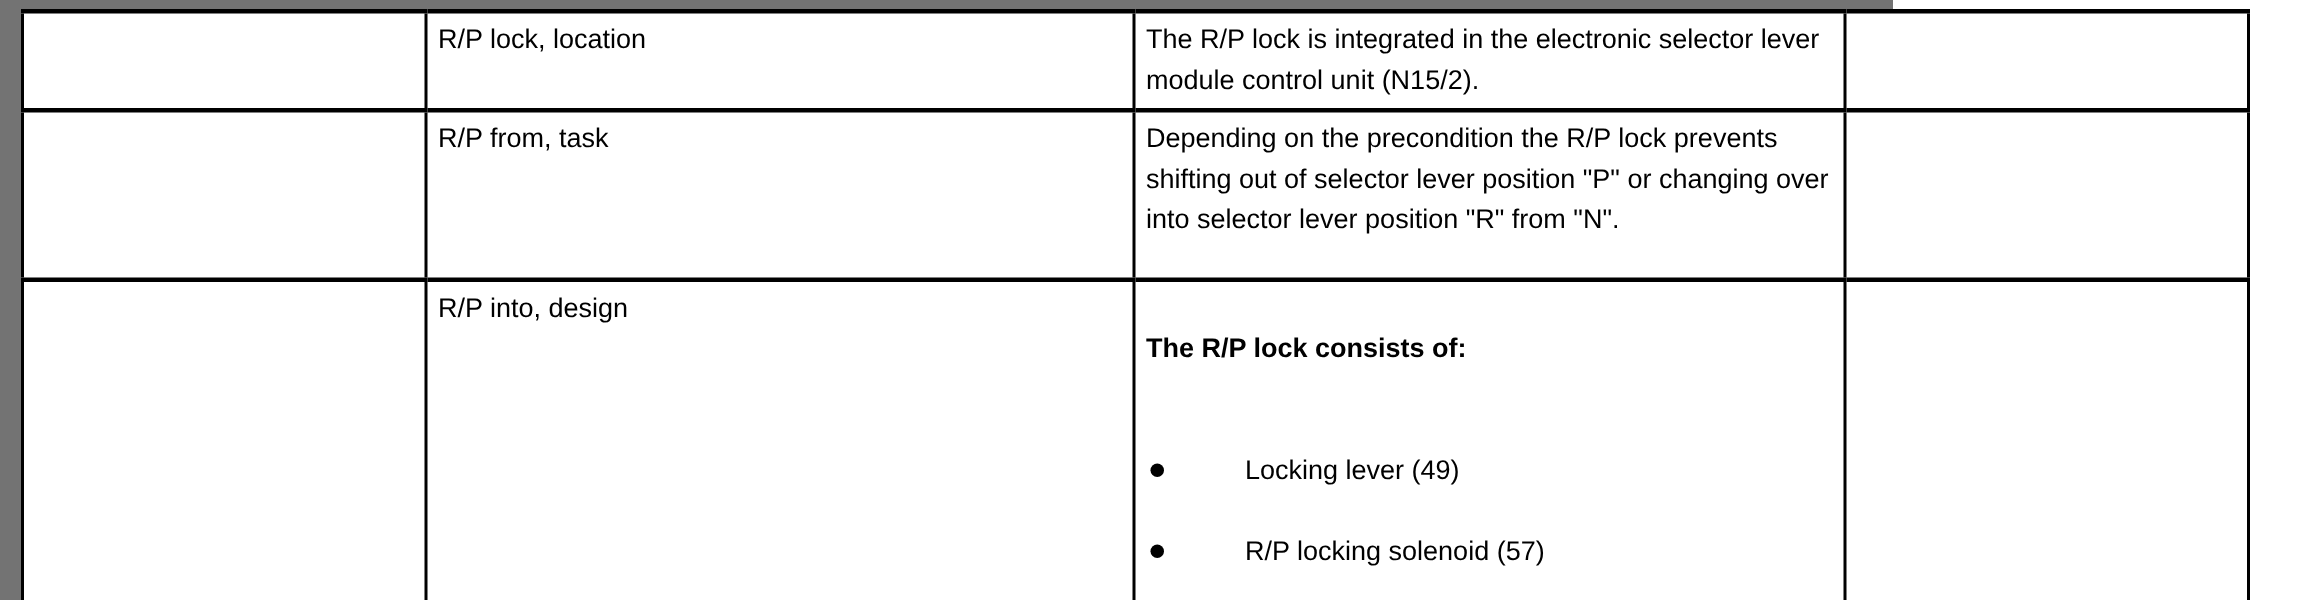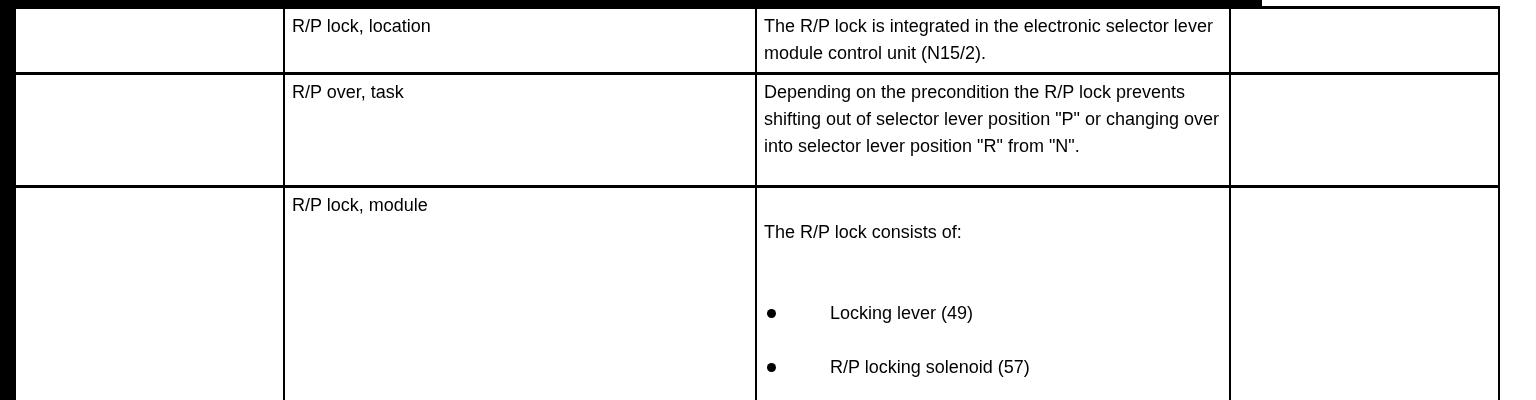--- a/index.html
+++ b/index.html
@@ -12,21 +12,21 @@
     height: 400px;
     font-family: "Liberation Sans", sans-serif;
     color: #000000;
     overflow: hidden;
   }
 
   .sheet {
     position: relative;
     width: 1262px;
     height: 400px;
-    background: #000000;
+    background: #737373;
   }
 
   table.spec-table {
     position: absolute;
     left: 14px;
     top: 6px;
     width: 1484px;
     border-collapse: collapse;
     table-layout: fixed;
     background: #ffffff;
@@ -62,20 +62,21 @@
   }
 
   .row-loc .cell-inner { min-height: 47px; }
   .row-task .cell-inner { min-height: 101px; }
   .row-design .cell-inner { min-height: 176px; }
 
   .desc-lead {
     display: block;
     font-size: 18px;
     line-height: 27px;
+    font-weight: bold;
   }
 
   ul.bullets {
     list-style: none;
     margin: 0;
     padding: 0;
   }
   ul.bullets li {
     position: relative;
     font-size: 18px;
@@ -127,36 +128,36 @@
         <td>
           <div class="cell-inner ref-text"></div>
         </td>
       </tr>
 
       <tr class="row-task">
         <td>
           <div class="cell-inner cell-empty"></div>
         </td>
         <td>
-          <div class="cell-inner">R/P over, task</div>
+          <div class="cell-inner">R/P from, task</div>
         </td>
         <td>
           <div class="cell-inner">Depending on the precondition the R/P lock prevents shifting out of selector lever position "P" or changing over into selector lever position "R" from "N".</div>
         </td>
         <td>
           <div class="cell-inner ref-text"></div>
         </td>
       </tr>
 
       <tr class="row-design">
         <td>
           <div class="cell-inner cell-empty"></div>
         </td>
         <td>
-          <div class="cell-inner">R/P lock, module</div>
+          <div class="cell-inner">R/P into, design</div>
         </td>
         <td>
           <div class="cell-inner">
             <span class="desc-lead">The R/P lock consists of:</span>
             <ul class="bullets">
               <li>
                 <span class="bullet-dot"></span>
                 <span>Locking lever (49)</span>
               </li>
               <li>

